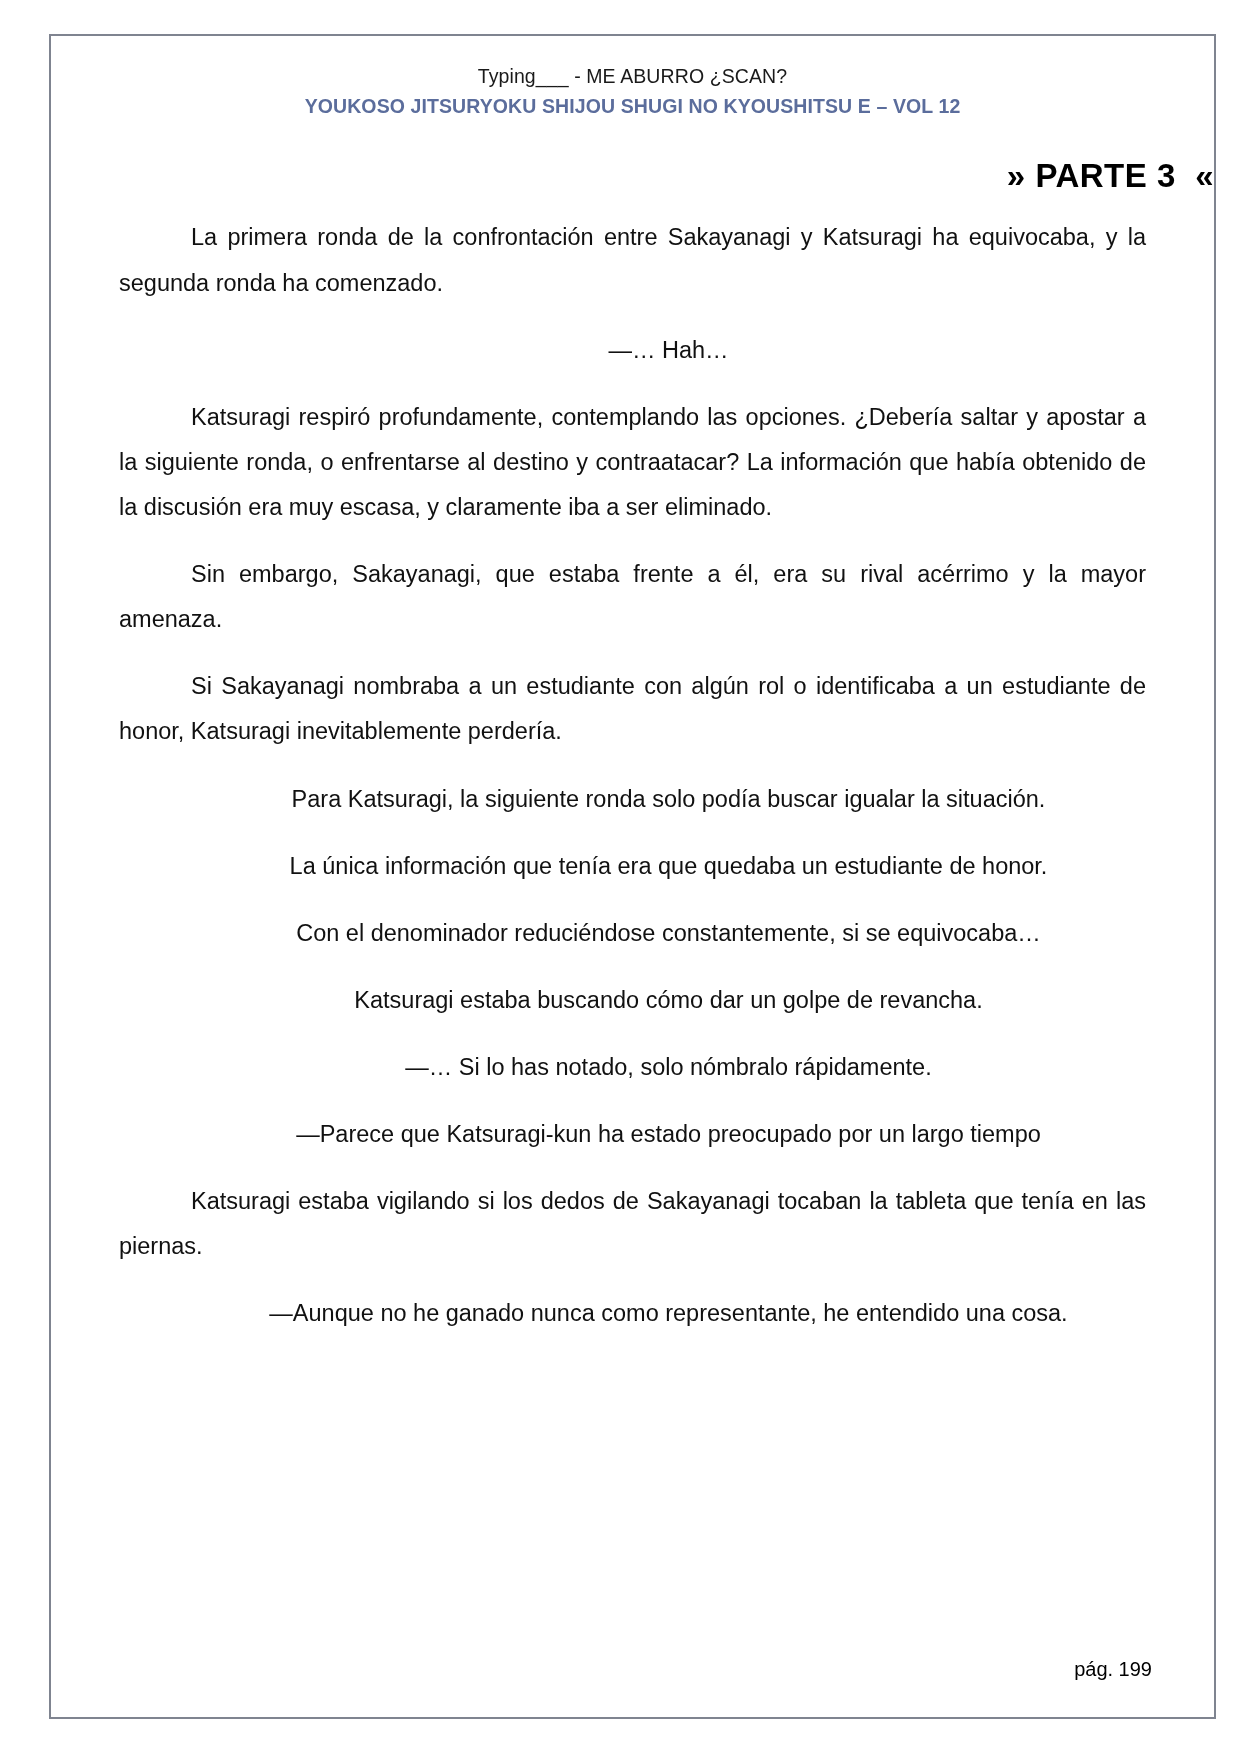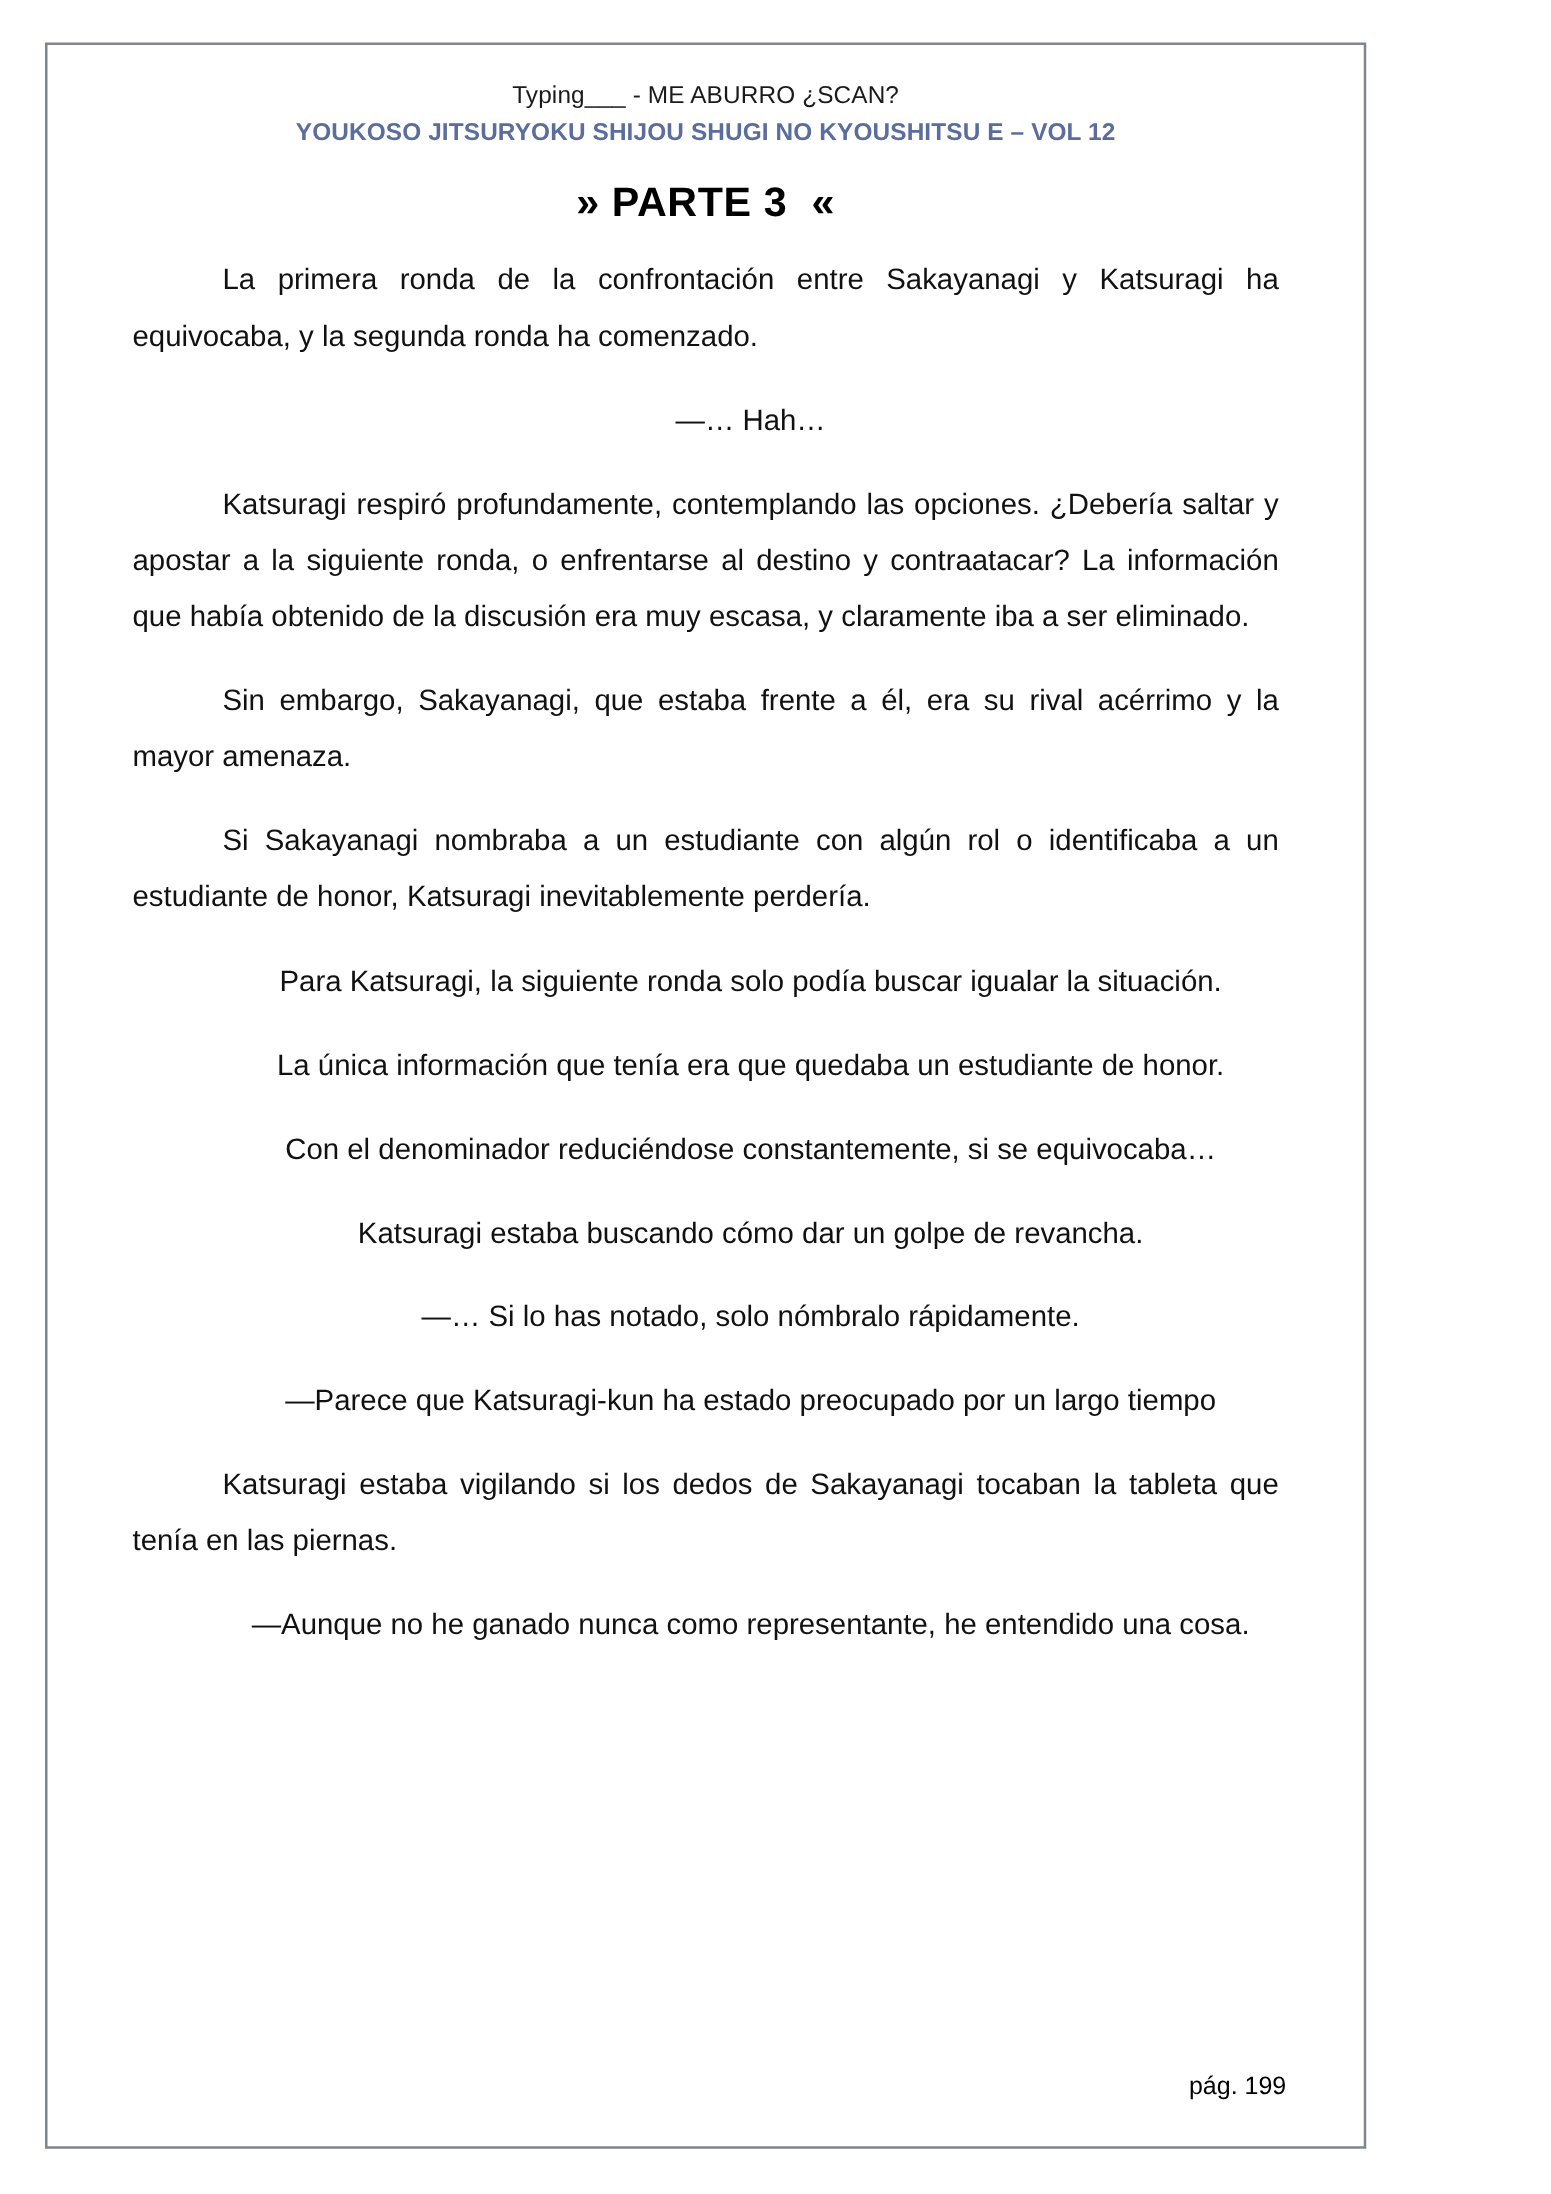--- a/index.html
+++ b/index.html
@@ -8,23 +8,23 @@
     background: #ffffff;
   }
   body {
     width: 1241px;
     height: 1755px;
     font-family: "Liberation Sans", sans-serif;
     -webkit-font-smoothing: antialiased;
   }
   .page {
     position: absolute;
-    left: 36px;
+    left: 49px;
     top: 34px;
-    width: 1057px;
+    width: 1167px;
     height: 1685px;
     border: 2px solid #7f8490;
     box-sizing: border-box;
     background: #ffffff;
   }
   .page-inner {
     position: relative;
     width: 100%;
     height: 100%;
   }
@@ -41,25 +41,25 @@
   }
   .header-line2 {
     font-size: 19.5px;
     color: #5b6d9c;
     letter-spacing: 0.1px;
     line-height: 1.55;
     white-space: pre;
     font-weight: bold;
   }
   .doc-title {
-    text-align: center;
+    text-align: right;
     font-size: 33px;
     font-weight: bold;
     color: #000000;
-    margin-top: 22px;
+    margin-top: 36px;
     margin-bottom: 4px;
     letter-spacing: 0.5px;
     white-space: pre;
   }
   .body-text {
     padding: 0 68px 0 68px;
     margin-top: 20px;
   }
   p.para {
     margin: 0 0 0 0;

